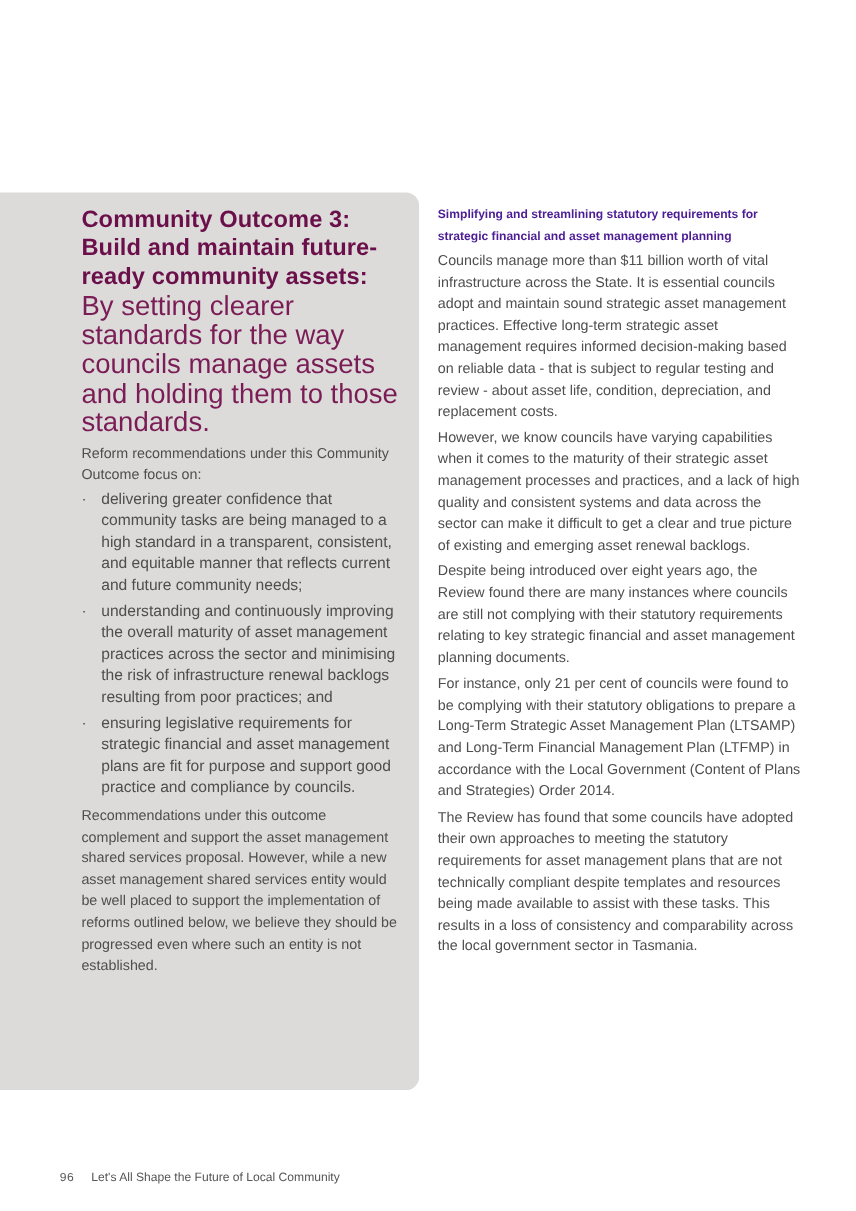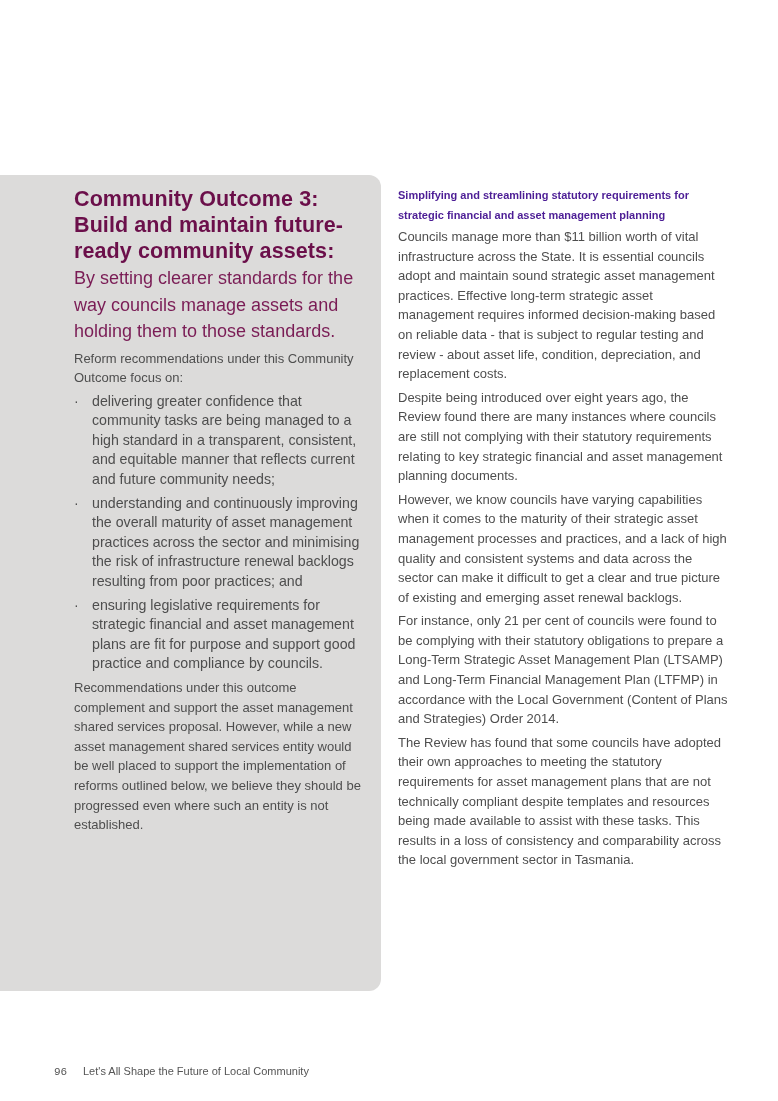--- a/index.html
+++ b/index.html
@@ -12,21 +12,21 @@
     background: #dcdbda; border-radius: 0 12px 12px 0;
   }
   .left {
     position: absolute; left: 74px; top: 186px; width: 295px;
   }
   .heading {
     color: #6b0f4a; font-weight: bold; font-size: 21.5px; line-height: 26px; margin: 0;
     letter-spacing: 0.1px;
   }
   .subheading {
-    color: #7a1c55; font-size: 18px; line-height: 26.5px; margin: 1px 0 4px 0; font-weight: normal;
+    color: #7a1c55; font-size: 25px; line-height: 26.5px; margin: 1px 0 4px 0; font-weight: normal;
   }
   .body-text {
     font-size: 13px; line-height: 19.6px; margin: 0 0 4px 0; color: #4e4e4e;
   }
   ul.bullets { list-style: none; padding: 0; margin: 0 0 4px 0; }
   ul.bullets li { position: relative; padding-left: 18px; font-size: 14.2px; line-height: 19.6px; margin-bottom: 4px; color: #4e4e4e; }
   ul.bullets li .dot { position: absolute; left: 0; top: 0; }
   .right {
     position: absolute; left: 398px; top: 186px; width: 330px;
   }
@@ -51,21 +51,21 @@
     <li><span class="dot">·</span><span>delivering greater confidence that community tasks are being managed to a high standard in a transparent, consistent, and equitable manner that reflects current and future community needs;</span></li>
     <li><span class="dot">·</span><span>understanding and continuously improving the overall maturity of asset management practices across the sector and minimising the risk of infrastructure renewal backlogs resulting from poor practices; and</span></li>
     <li><span class="dot">·</span><span>ensuring legislative requirements for strategic financial and asset management plans are fit for purpose and support good practice and compliance by councils.</span></li>
   </ul>
   <p class="body-text">Recommendations under this outcome complement and support the asset management shared services proposal. However, while a new asset management shared services entity would be well placed to support the implementation of reforms outlined below, we believe they should be progressed even where such an entity is not established.</p>
 </div>
 
 <div class="right">
   <h3 class="right-heading">Simplifying and streamlining statutory requirements for strategic financial and asset management planning</h3>
   <p class="body-text">Councils manage more than $11 billion worth of vital infrastructure across the State. It is essential councils adopt and maintain sound strategic asset management practices. Effective long-term strategic asset management requires informed decision-making based on reliable data - that is subject to regular testing and review - about asset life, condition, depreciation, and replacement costs.</p>
+  <p class="body-text">However, we know councils have varying capabilities when it comes to the maturity of their strategic asset management processes and practices, and a lack of high quality and consistent systems and data across the sector can make it difficult to get a clear and true picture of existing and emerging asset renewal backlogs.</p>
   <p class="body-text">Despite being introduced over eight years ago, the Review found there are many instances where councils are still not complying with their statutory requirements relating to key strategic financial and asset management planning documents.</p>
-  <p class="body-text">However, we know councils have varying capabilities when it comes to the maturity of their strategic asset management processes and practices, and a lack of high quality and consistent systems and data across the sector can make it difficult to get a clear and true picture of existing and emerging asset renewal backlogs.</p>
   <p class="body-text">For instance, only 21 per cent of councils were found to be complying with their statutory obligations to prepare a Long-Term Strategic Asset Management Plan (LTSAMP) and Long-Term Financial Management Plan (LTFMP) in accordance with the Local Government (Content of Plans and Strategies) Order 2014.</p>
   <p class="body-text">The Review has found that some councils have adopted their own approaches to meeting the statutory requirements for asset management plans that are not technically compliant despite templates and resources being made available to assist with these tasks.  This results in a loss of consistency and comparability across the local government sector in Tasmania.</p>
 </div>
 
 <div class="footer">
   <span class="page-num">96</span><span>Let's All Shape the Future of Local Community</span>
 </div>
 
 </body></html>

